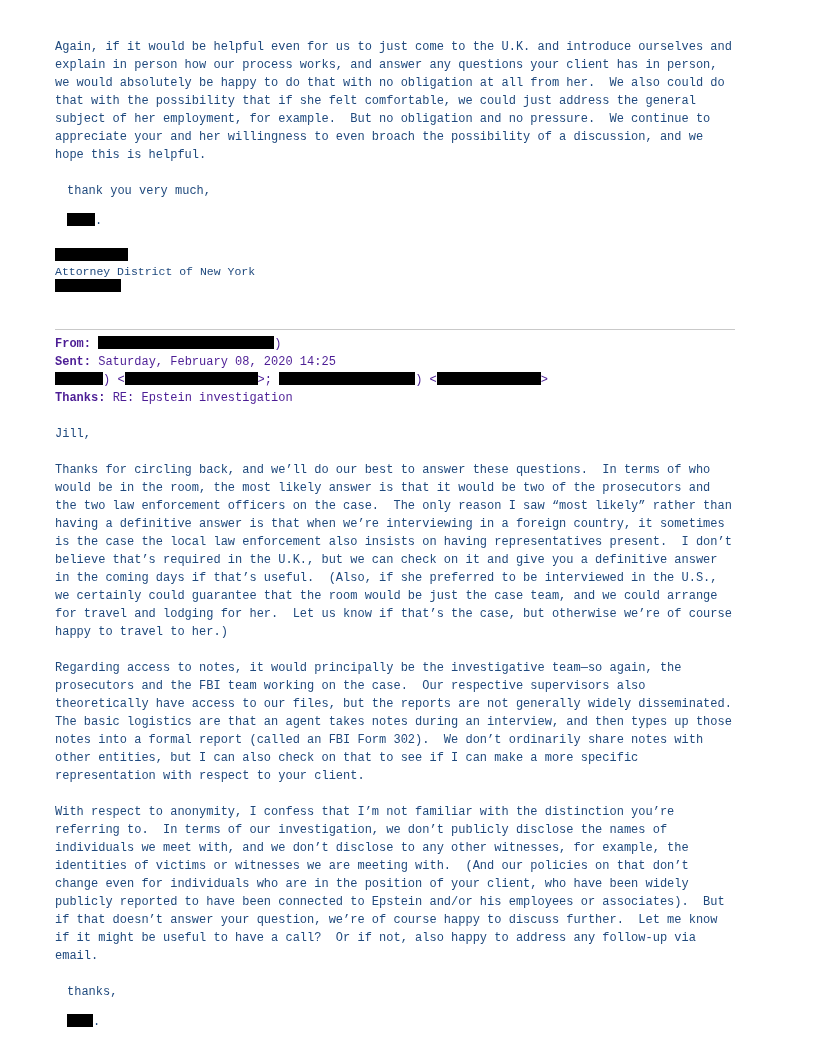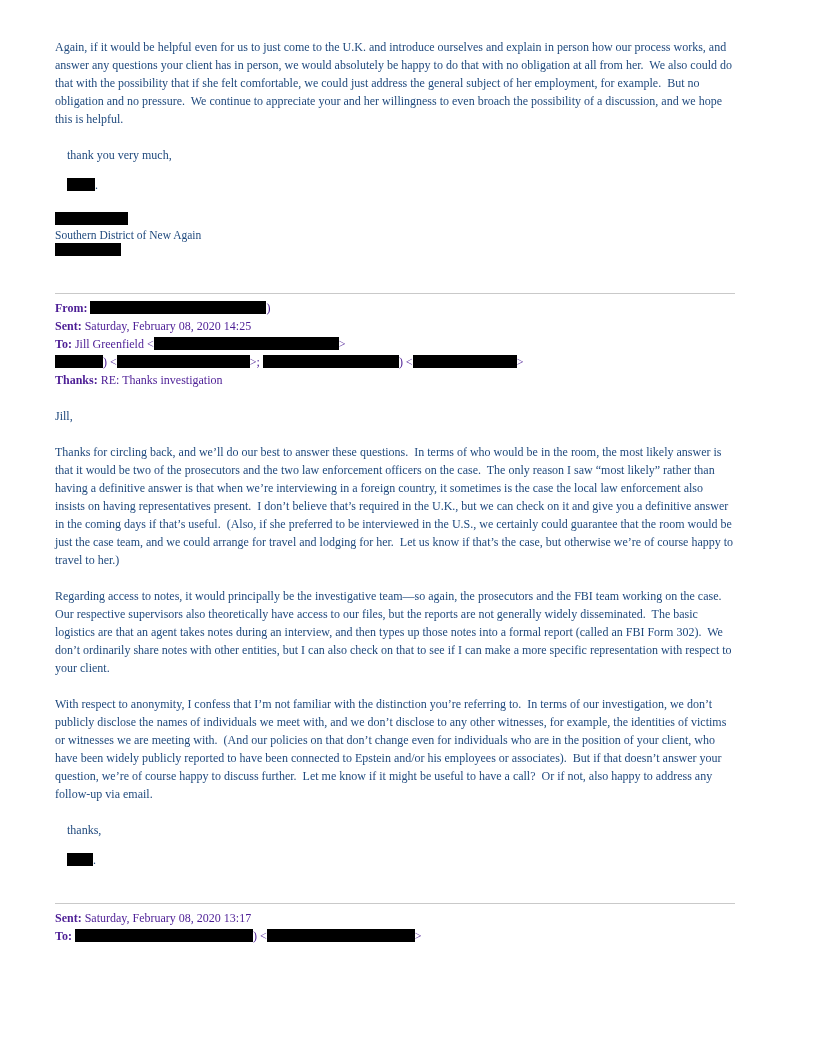--- a/index.html
+++ b/index.html
@@ -8,21 +8,21 @@
     background: #ffffff;
   }
   .page {
     position: relative;
     width: 816px;
     height: 1056px;
     background: #ffffff;
     overflow: hidden;
     box-sizing: border-box;
     padding: 38px 81px 0 55px;
-    font-family: Liberation Serif, serif;
+    font-family: Liberation Mono, monospace;
   }
   .body-text {
     color: #1F497D;
     font-size: 12px;
     line-height: 18px;
     white-space: pre-wrap;
     margin: 0;
   }
   .para { margin: 0 0 18px 0; }
   .line { margin: 12px; }
@@ -62,33 +62,32 @@
 <div class="page">
 
   <section>
     <p class="body-text para">Again, if it would be helpful even for us to just come to the U.K. and introduce ourselves and explain in person how our process works, and answer any questions your client has in person, we would absolutely be happy to do that with no obligation at all from her.  We also could do that with the possibility that if she felt comfortable, we could just address the general subject of her employment, for example.  But no obligation and no pressure.  We continue to appreciate your and her willingness to even broach the possibility of a discussion, and we hope this is helpful.</p>
 
     <div class="body-text line">thank you very much,</div>
     <div class="body-text line"><span class="redact" style="width:28px"></span><span>.</span></div>
 
     <div class="sig-block">
       <div class="redact-row"><span class="redact" style="width:73px"></span></div>
-      <div>Southern District of New Again</div>
+      <div>Attorney District of New York</div>
       <div class="redact-row"><span class="redact" style="width:66px"></span></div>
     </div>
   </section>
 
   <hr class="sep">
 
   <section>
     <div class="hdr-line"><span class="hlabel">From:</span> <span class="redact" style="width:176px"></span><span>)</span></div>
     <div class="hdr-line"><span class="hlabel">Sent:</span> <span>Saturday, February 08, 2020 14:25</span></div>
-    <div class="hdr-line"><span class="hlabel">To:</span> <span>Jill Greenfield &lt;</span><span class="redact" style="width:185px"></span><span>&gt;</span></div>
     <div class="hdr-line"><span class="redact" style="width:48px"></span><span>) &lt;</span><span class="redact" style="width:133px"></span><span>&gt;; </span><span class="redact" style="width:136px"></span><span>) &lt;</span><span class="redact" style="width:104px"></span><span>&gt;</span></div>
-    <div class="hdr-line"><span class="hlabel">Thanks:</span> <span>RE: Thanks investigation</span></div>
+    <div class="hdr-line"><span class="hlabel">Thanks:</span> <span>RE: Epstein investigation</span></div>
 
     <div class="gap18"></div>
 
     <p class="body-text para">Jill,</p>
     <p class="body-text para">Thanks for circling back, and we’ll do our best to answer these questions.  In terms of who would be in the room, the most likely answer is that it would be two of the prosecutors and the two law enforcement officers on the case.  The only reason I saw “most likely” rather than having a definitive answer is that when we’re interviewing in a foreign country, it sometimes is the case the local law enforcement also insists on having representatives present.  I don’t believe that’s required in the U.K., but we can check on it and give you a definitive answer in the coming days if that’s useful.  (Also, if she preferred to be interviewed in the U.S., we certainly could guarantee that the room would be just the case team, and we could arrange for travel and lodging for her.  Let us know if that’s the case, but otherwise we’re of course happy to travel to her.)</p>
     <p class="body-text para">Regarding access to notes, it would principally be the investigative team—so again, the prosecutors and the FBI team working on the case.  Our respective supervisors also theoretically have access to our files, but the reports are not generally widely disseminated.  The basic logistics are that an agent takes notes during an interview, and then types up those notes into a formal report (called an FBI Form 302).  We don’t ordinarily share notes with other entities, but I can also check on that to see if I can make a more specific representation with respect to your client.</p>
     <p class="body-text para">With respect to anonymity, I confess that I’m not familiar with the distinction you’re referring to.  In terms of our investigation, we don’t publicly disclose the names of individuals we meet with, and we don’t disclose to any other witnesses, for example, the identities of victims or witnesses we are meeting with.  (And our policies on that don’t change even for individuals who are in the position of your client, who have been widely publicly reported to have been connected to Epstein and/or his employees or associates).  But if that doesn’t answer your question, we’re of course happy to discuss further.  Let me know if it might be useful to have a call?  Or if not, also happy to address any follow-up via email.</p>
 
     <div class="body-text line">thanks,</div>
     <div class="body-text line"><span class="redact" style="width:26px"></span><span>.</span></div>

